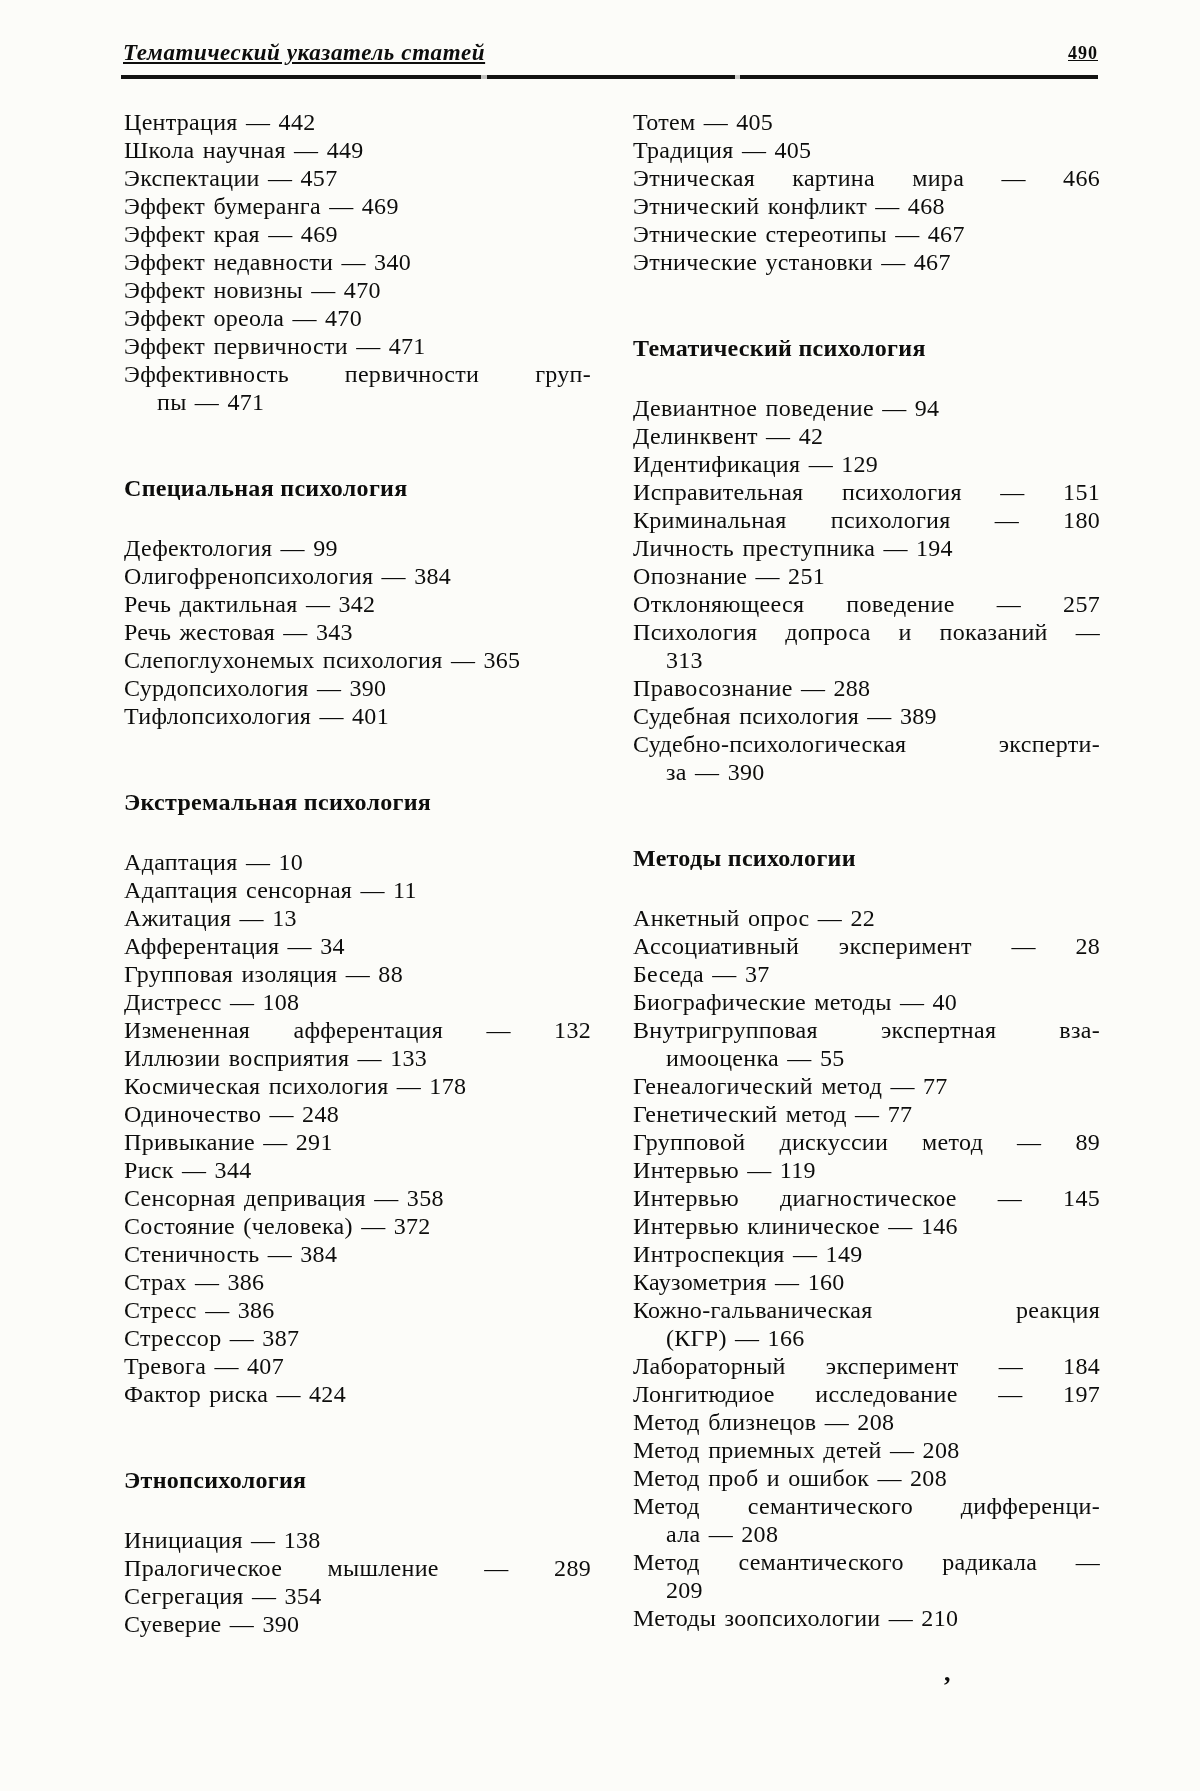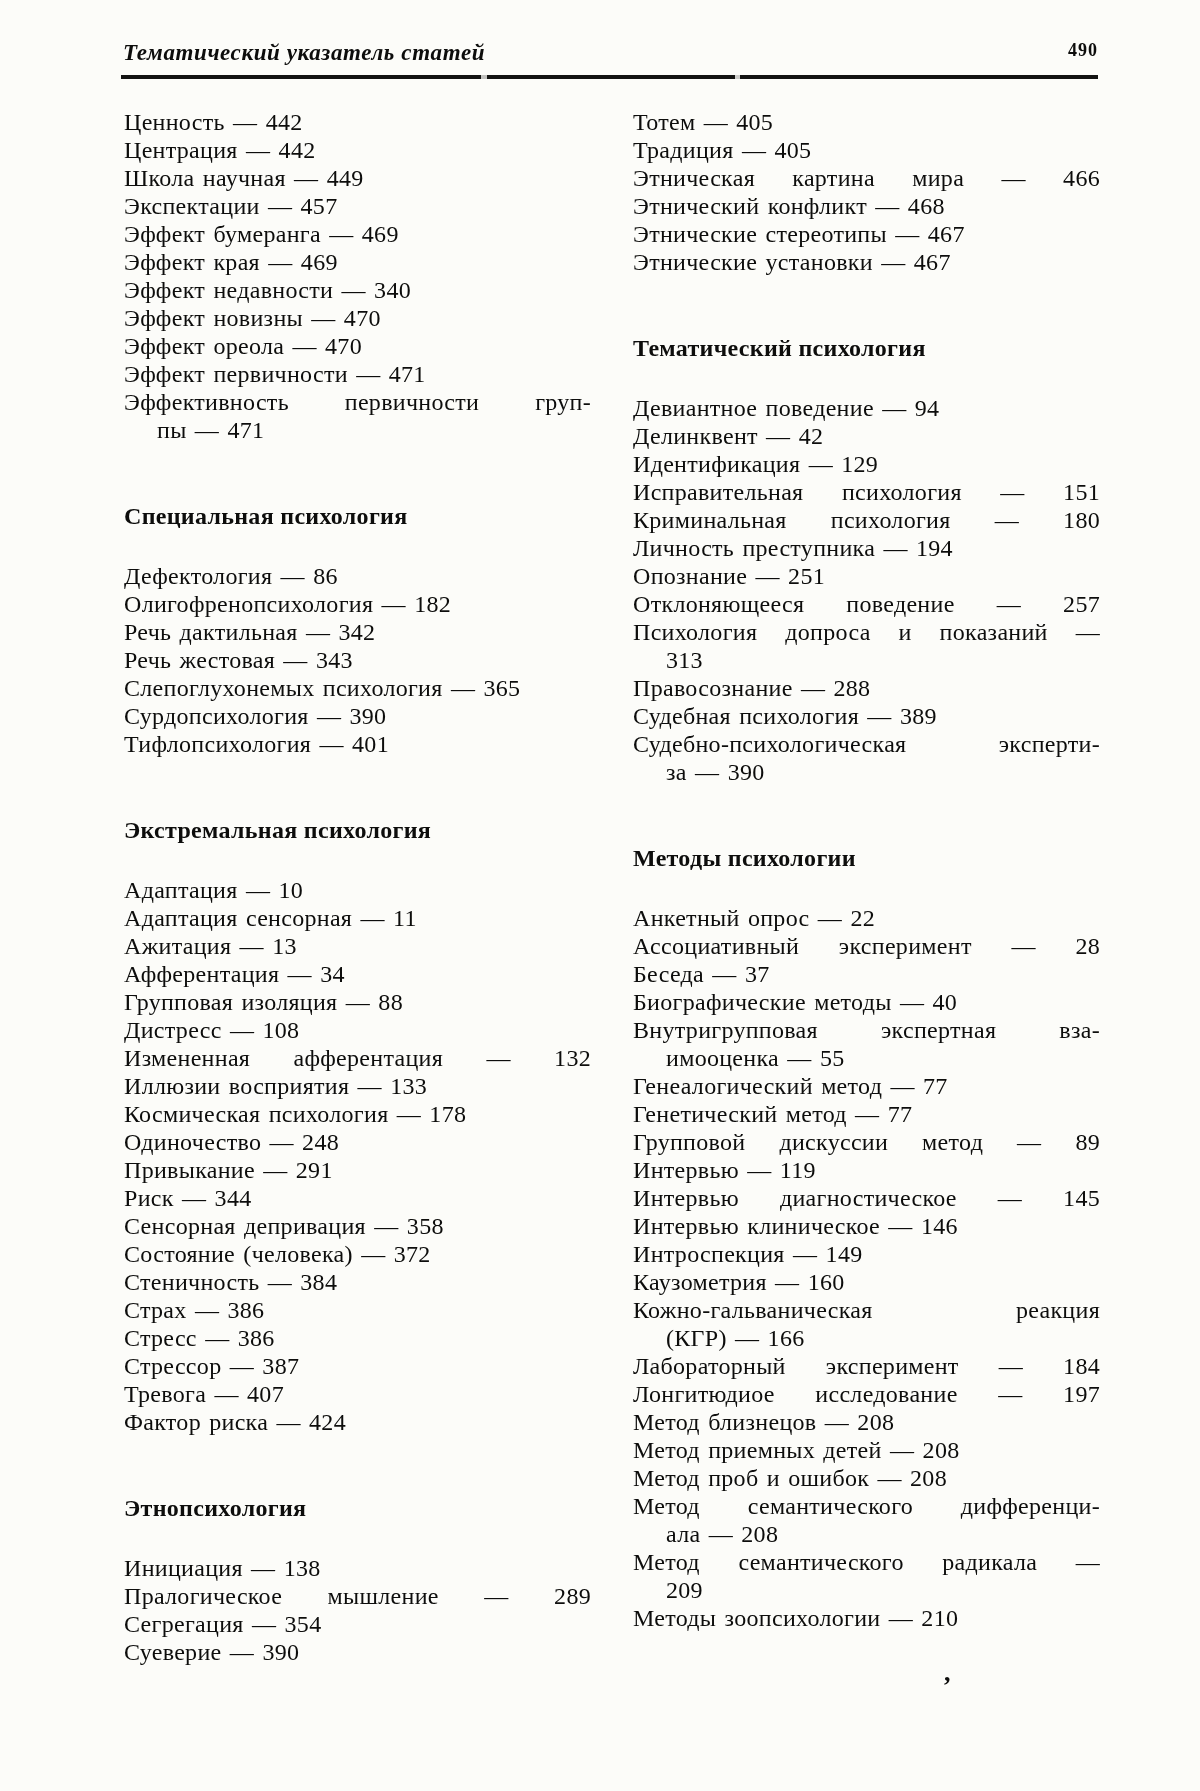--- a/index.html
+++ b/index.html
@@ -12,21 +12,22 @@
     color: #0d0d0c;
     font-family: "Liberation Serif", "DejaVu Serif", serif;
     overflow: hidden;
   }
   .page-head {
     position: absolute;
     left: 123px; top: 40px;
     width: 975px;
     display: flex;
     justify-content: space-between;
-    align-items: flex-start;
+    align-items: center;
+    text-decoration: underline;
   }
   .head-title {
     font-style: italic;
     font-weight: bold;
     font-size: 23px;
     letter-spacing: 0.6px;
   }
   .page-num {
     font-weight: bold;
     font-size: 18px;
@@ -81,23 +82,20 @@
 <div class="page">
   <header class="page-head">
     <span class="head-title">Тематический указатель статей</span>
     <span class="page-num">490</span>
   </header>
   <div class="rule"></div>
   <main class="cols">
     <div class="col" id="col-left">
         <section class="sec">
           <div class="entry">
-            <div class="line">Ценность — 442</div>
-          </div>
-          <div class="entry">
             <div class="line">Центрация — 442</div>
           </div>
           <div class="entry">
             <div class="line">Школа научная — 449</div>
           </div>
           <div class="entry">
             <div class="line">Экспектации — 457</div>
           </div>
           <div class="entry">
             <div class="line">Эффект бумеранга — 469</div>
@@ -118,24 +116,24 @@
             <div class="line">Эффект первичности — 471</div>
           </div>
           <div class="entry">
             <div class="line spread">Эффективность первичности груп-</div>
             <div class="line cont">пы — 471</div>
           </div>
         </section>
         <section class="sec">
           <div class="sec-title">Специальная психология</div>
           <div class="entry">
-            <div class="line">Дефектология — 86</div>
-          </div>
-          <div class="entry">
-            <div class="line">Олигофренопсихология — 182</div>
+            <div class="line">Дефектология — 99</div>
+          </div>
+          <div class="entry">
+            <div class="line">Олигофренопсихология — 384</div>
           </div>
           <div class="entry">
             <div class="line">Речь дактильная — 342</div>
           </div>
           <div class="entry">
             <div class="line">Речь жестовая — 343</div>
           </div>
           <div class="entry">
             <div class="line">Слепоглухонемых психология — 365</div>
           </div>

